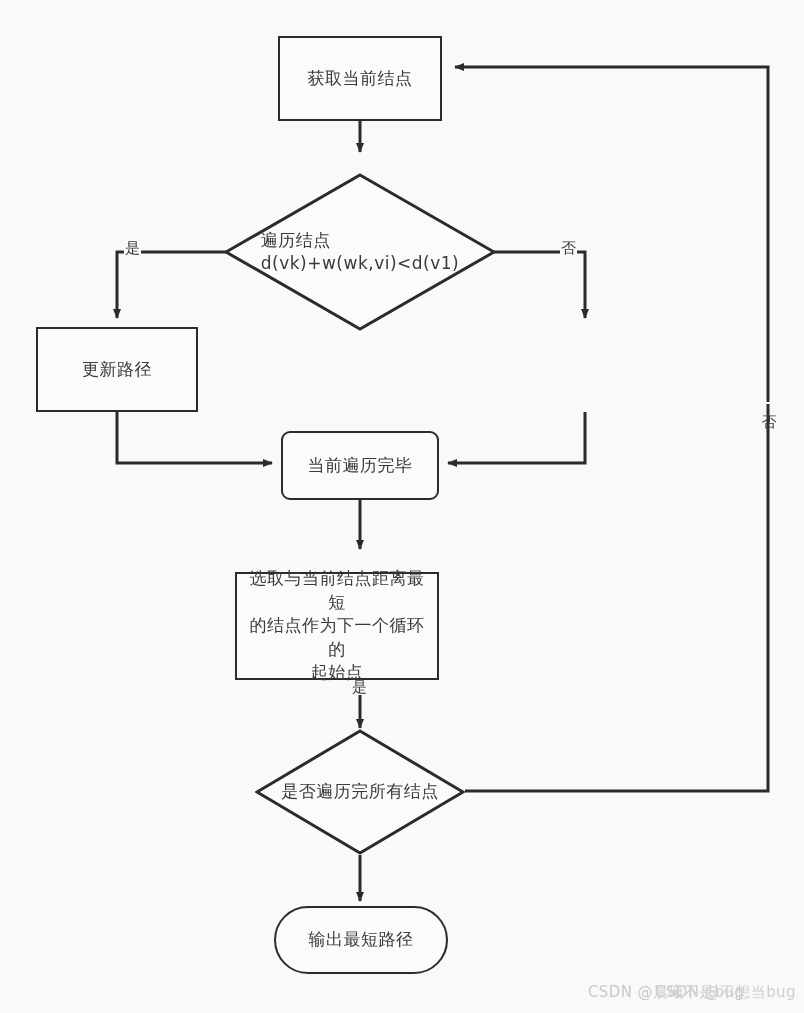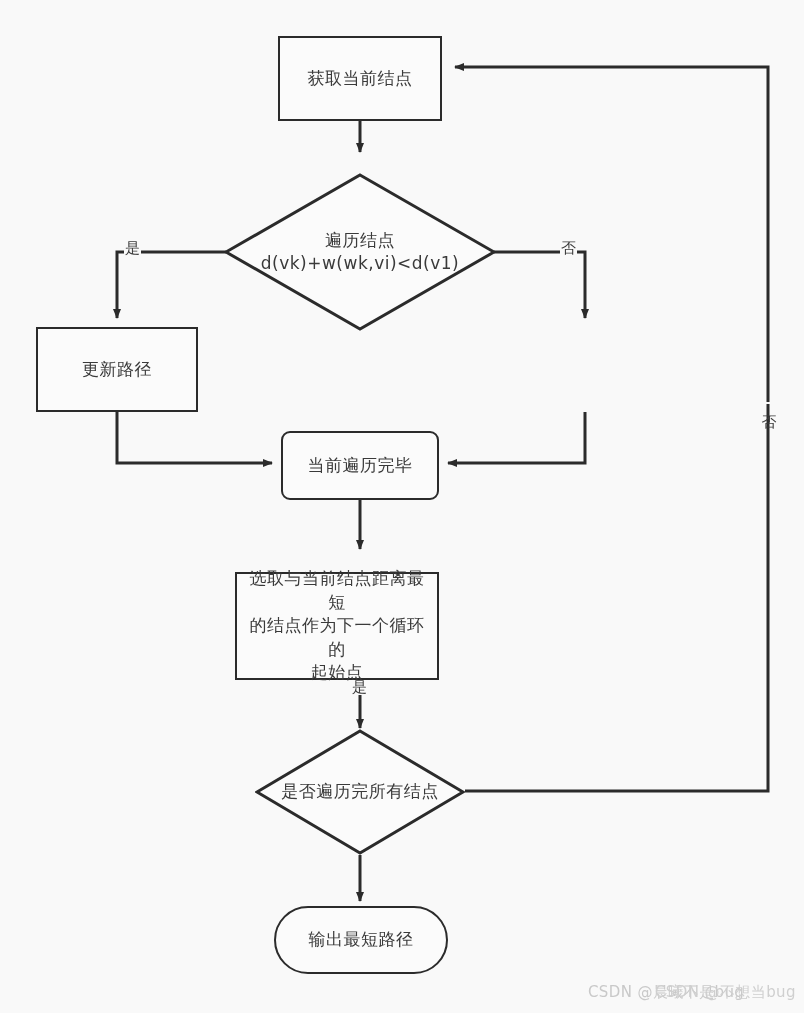--- a/index.html
+++ b/index.html
@@ -54,21 +54,20 @@
   }
   .diamond-label {
     position: absolute;
     left: 0;
     top: 0;
     width: 100%;
     height: 100%;
     display: flex;
     align-items: center;
     justify-content: center;
-    text-align: center;
     color: #3a3a3a;
     font-size: 17px;
     line-height: 1.38;
     letter-spacing: 0.5px;
     white-space: pre-line;
     pointer-events: none;
   }
   .edge-label {
     position: absolute;
     color: #3a3a3a;

